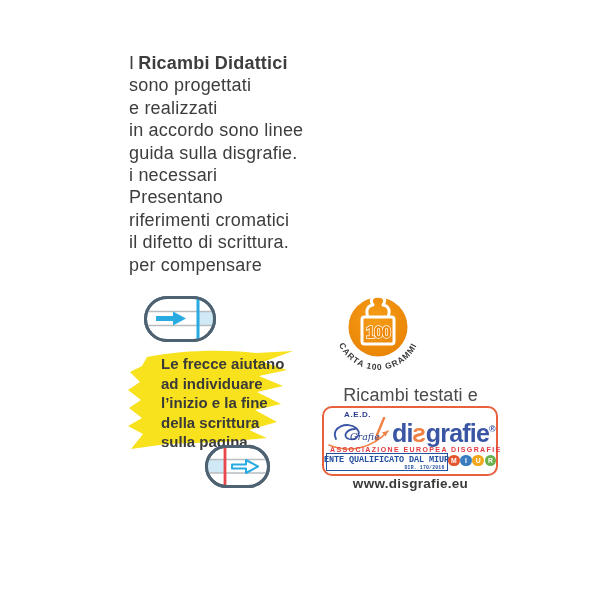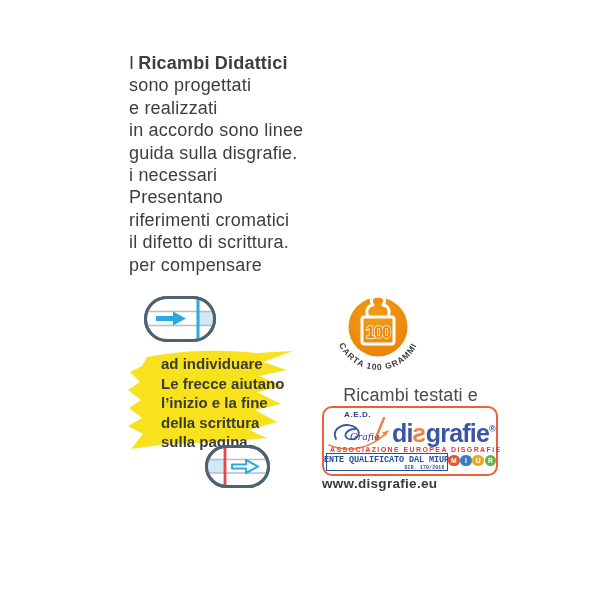--- a/index.html
+++ b/index.html
@@ -36,21 +36,21 @@
   .word .rev-s{display:inline-block;transform:scaleX(-1);color:#f08043;}
   .word .reg{font-size:9px;vertical-align:10px;letter-spacing:0;}
   .assoc{position:absolute;left:6px;top:37.5px;font-size:7px;font-weight:700;letter-spacing:1.4px;color:#e23a3e;white-space:nowrap;}
   .banner{position:absolute;left:1.5px;top:44.5px;width:120px;height:16.5px;border:1.5px solid #2450a0;background:#fff;
           display:flex;align-items:center;justify-content:center;font-family:Liberation Mono, monospace;}
   .banner-main{font-size:8.5px;font-weight:700;color:#2450a0;letter-spacing:-.1px;white-space:nowrap;margin-top:-3px;}
   .banner-sub{position:absolute;right:2px;bottom:0;font-size:4.8px;font-weight:700;color:#2450a0;letter-spacing:.2px;}
   .miur-row{position:absolute;left:124px;top:46.5px;display:flex;gap:.6px;}
   .miur-dot{width:11.6px;height:11.6px;border-radius:50%;color:#fff;font-size:6.8px;font-weight:700;
             display:flex;align-items:center;justify-content:center;}
-  .website{left:322px;top:476px;width:177px;text-align:left;font-size:13.5px;font-weight:700;color:#393938;letter-spacing:.3px;}
+  .website{left:322px;top:476px;width:177px;text-align:center;font-size:13.5px;font-weight:700;color:#393938;letter-spacing:.3px;}
 </style>
 </head>
 <body>
 
 <div id="canvas">
 
   <div class="abs intro">
     <div><span class="prefix">I</span><span class="b">Ricambi Didattici</span></div>
     <div>sono progettati</div>
     <div>e realizzati</div>
@@ -78,22 +78,22 @@
     </g>
     <rect x="2.5" y="3.5" width="69" height="43" rx="21.5" fill="none" stroke="#4e6272" stroke-width="3"></rect>
     <polygon points="13,22 30,22 30,17.5 43,24.5 30,31.5 30,27 13,27" fill="#29abe2"></polygon>
   </svg>
 
   <div class="abs hl-wrap">
     <svg class="hl-brush" width="168" height="106" viewBox="0 0 168 106">
       <path d="M 20 12 C 55 5 95 4 130 8 L 166 6 L 136 17 L 160 25 L 132 31 L 156 41 L 130 47 L 154 59 L 128 65 L 150 77 L 122 85 L 140 93 L 96 97 L 40 99 L 4 104 L 16 89 L 1 81 L 15 73 L 2 63 L 14 55 L 1 45 L 13 37 L 3 27 L 15 21 Z" fill="#f8e11d"></path>
     </svg>
     <div class="hl-text">
+      <div>Le frecce aiutano</div>
       <div>ad individuare</div>
-      <div>Le frecce aiutano</div>
       <div>l’inizio e la fine</div>
       <div>della scrittura</div>
       <div>sulla pagina.</div>
     </div>
   </div>
 
   <svg class="abs pill2" width="67" height="48" viewBox="0 0 67 48">
     <defs>
         <clipPath id="clipP2">
           <rect x="2.5" y="3.5" width="62" height="40" rx="20"></rect>

